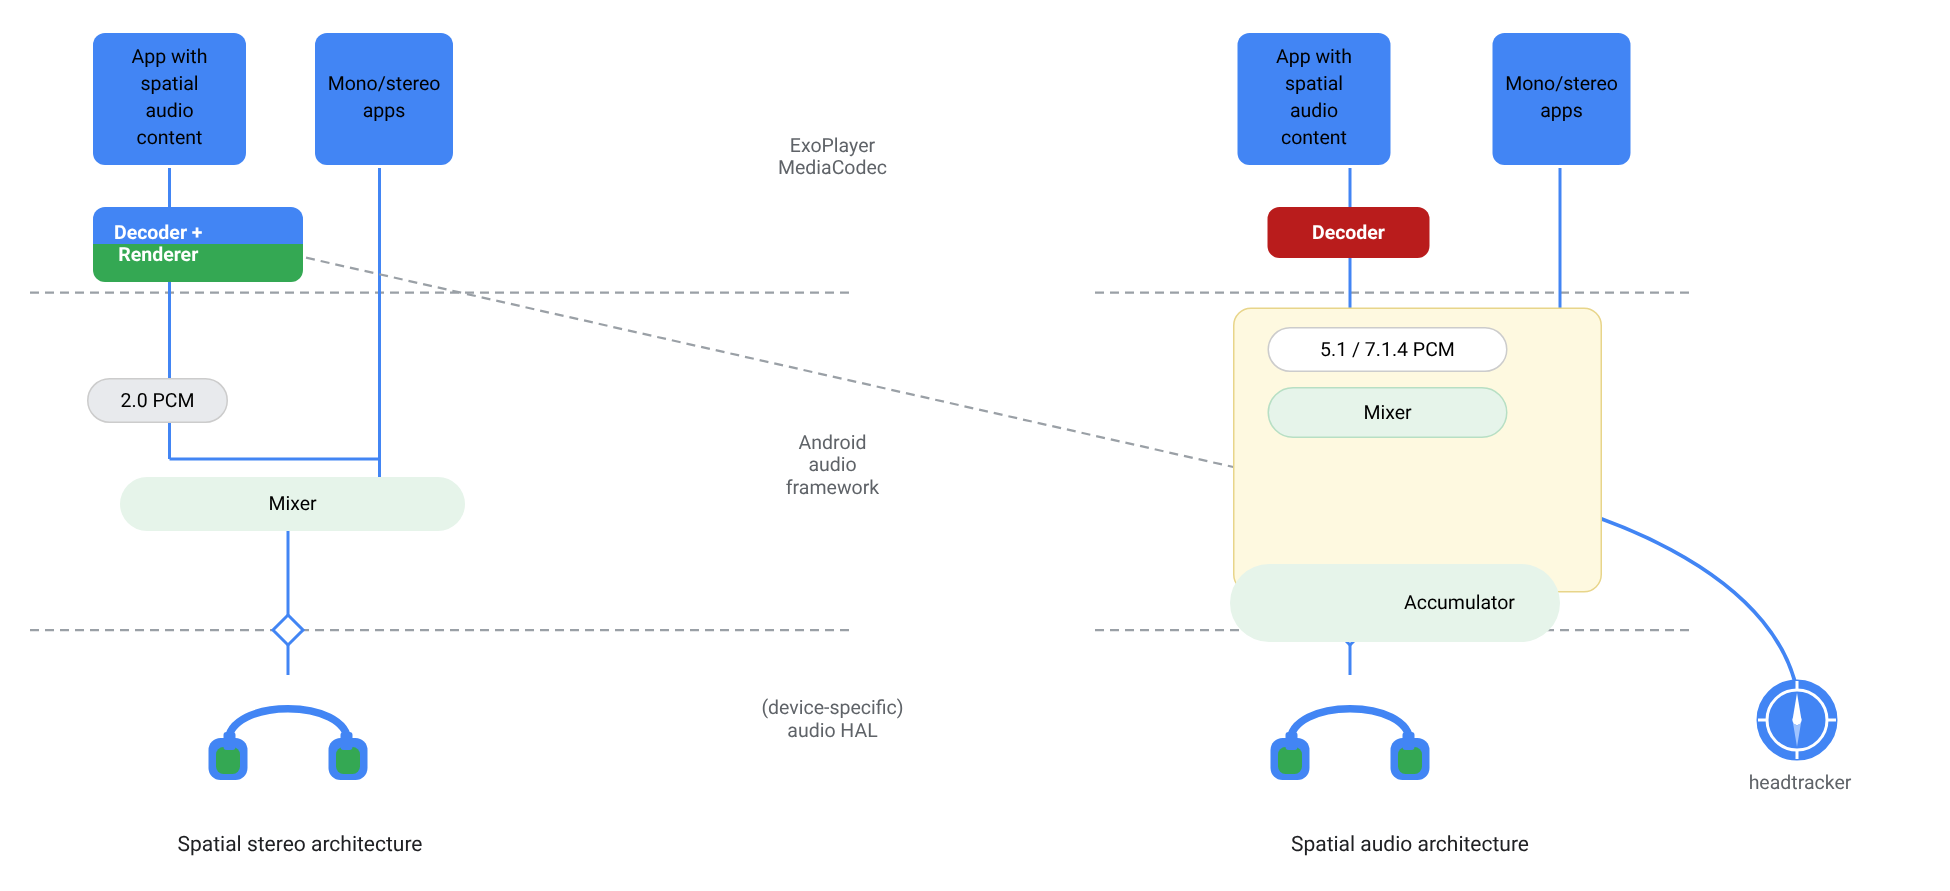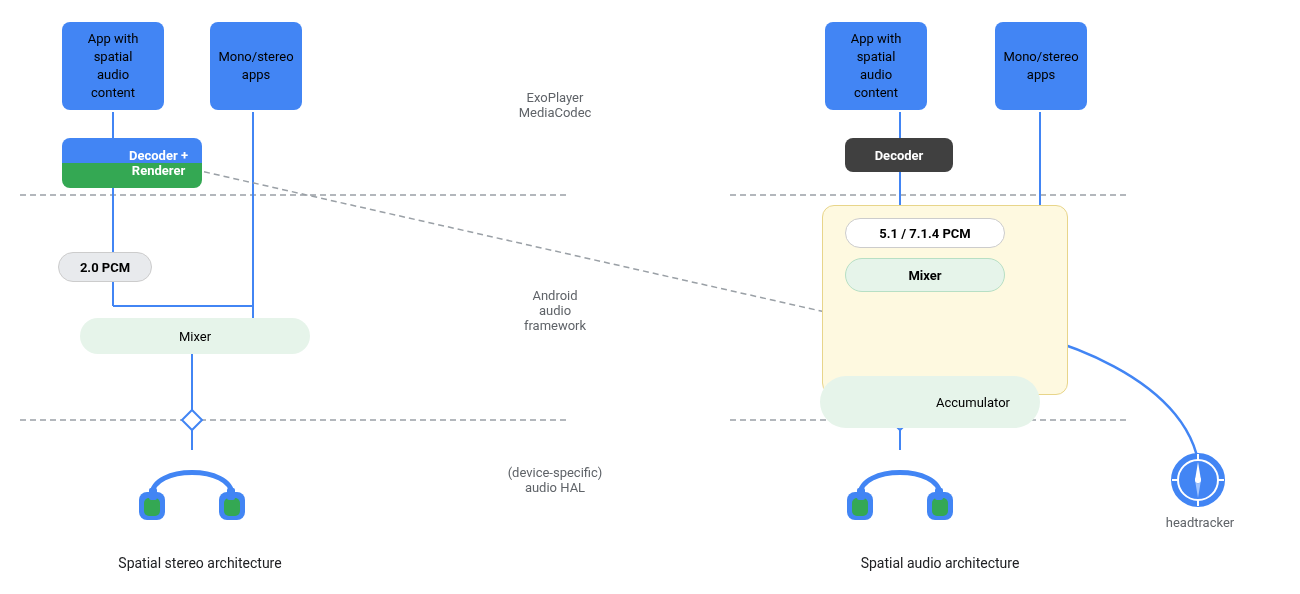--- a/index.html
+++ b/index.html
@@ -29,54 +29,53 @@
       border-radius: 8px;
       padding: 8px 12px;
       text-align: center;
       font-size: 13px;
       font-weight: 400;
       display: flex;
       align-items: center;
       justify-content: center;
     }
     .blue-box-bold {
-      background: #404040;
+      background: #b91c1c;
       color: #fff;
       border-radius: 8px;
       padding: 8px 14px;
       text-align: center;
       font-size: 13px;
       font-weight: 700;
       display: flex;
       align-items: center;
       justify-content: center;
     }
     .decoder-renderer {
       background: linear-gradient(180deg, #4285f4 50%, #34a853 50%);
       color: #fff;
       border-radius: 8px;
       padding: 8px 14px;
       text-align: center;
       font-size: 13px;
       font-weight: 700;
       display: flex;
       align-items: center;
-      justify-content: flex-end;
+      justify-content: flex-start;
     }
     .pill-gray {
       background: #e8eaed;
       border-radius: 50px;
       padding: 6px 18px;
       text-align: center;
       font-size: 13px;
       display: flex;
       align-items: center;
       justify-content: center;
       border: 1px solid #ccc;
-      font-weight: bold;
     }
     .pill-green {
       background: #e6f4ea;
       border-radius: 50px;
       padding: 6px 18px;
       text-align: center;
       font-size: 13px;
       display: flex;
       align-items: center;
       justify-content: center;

